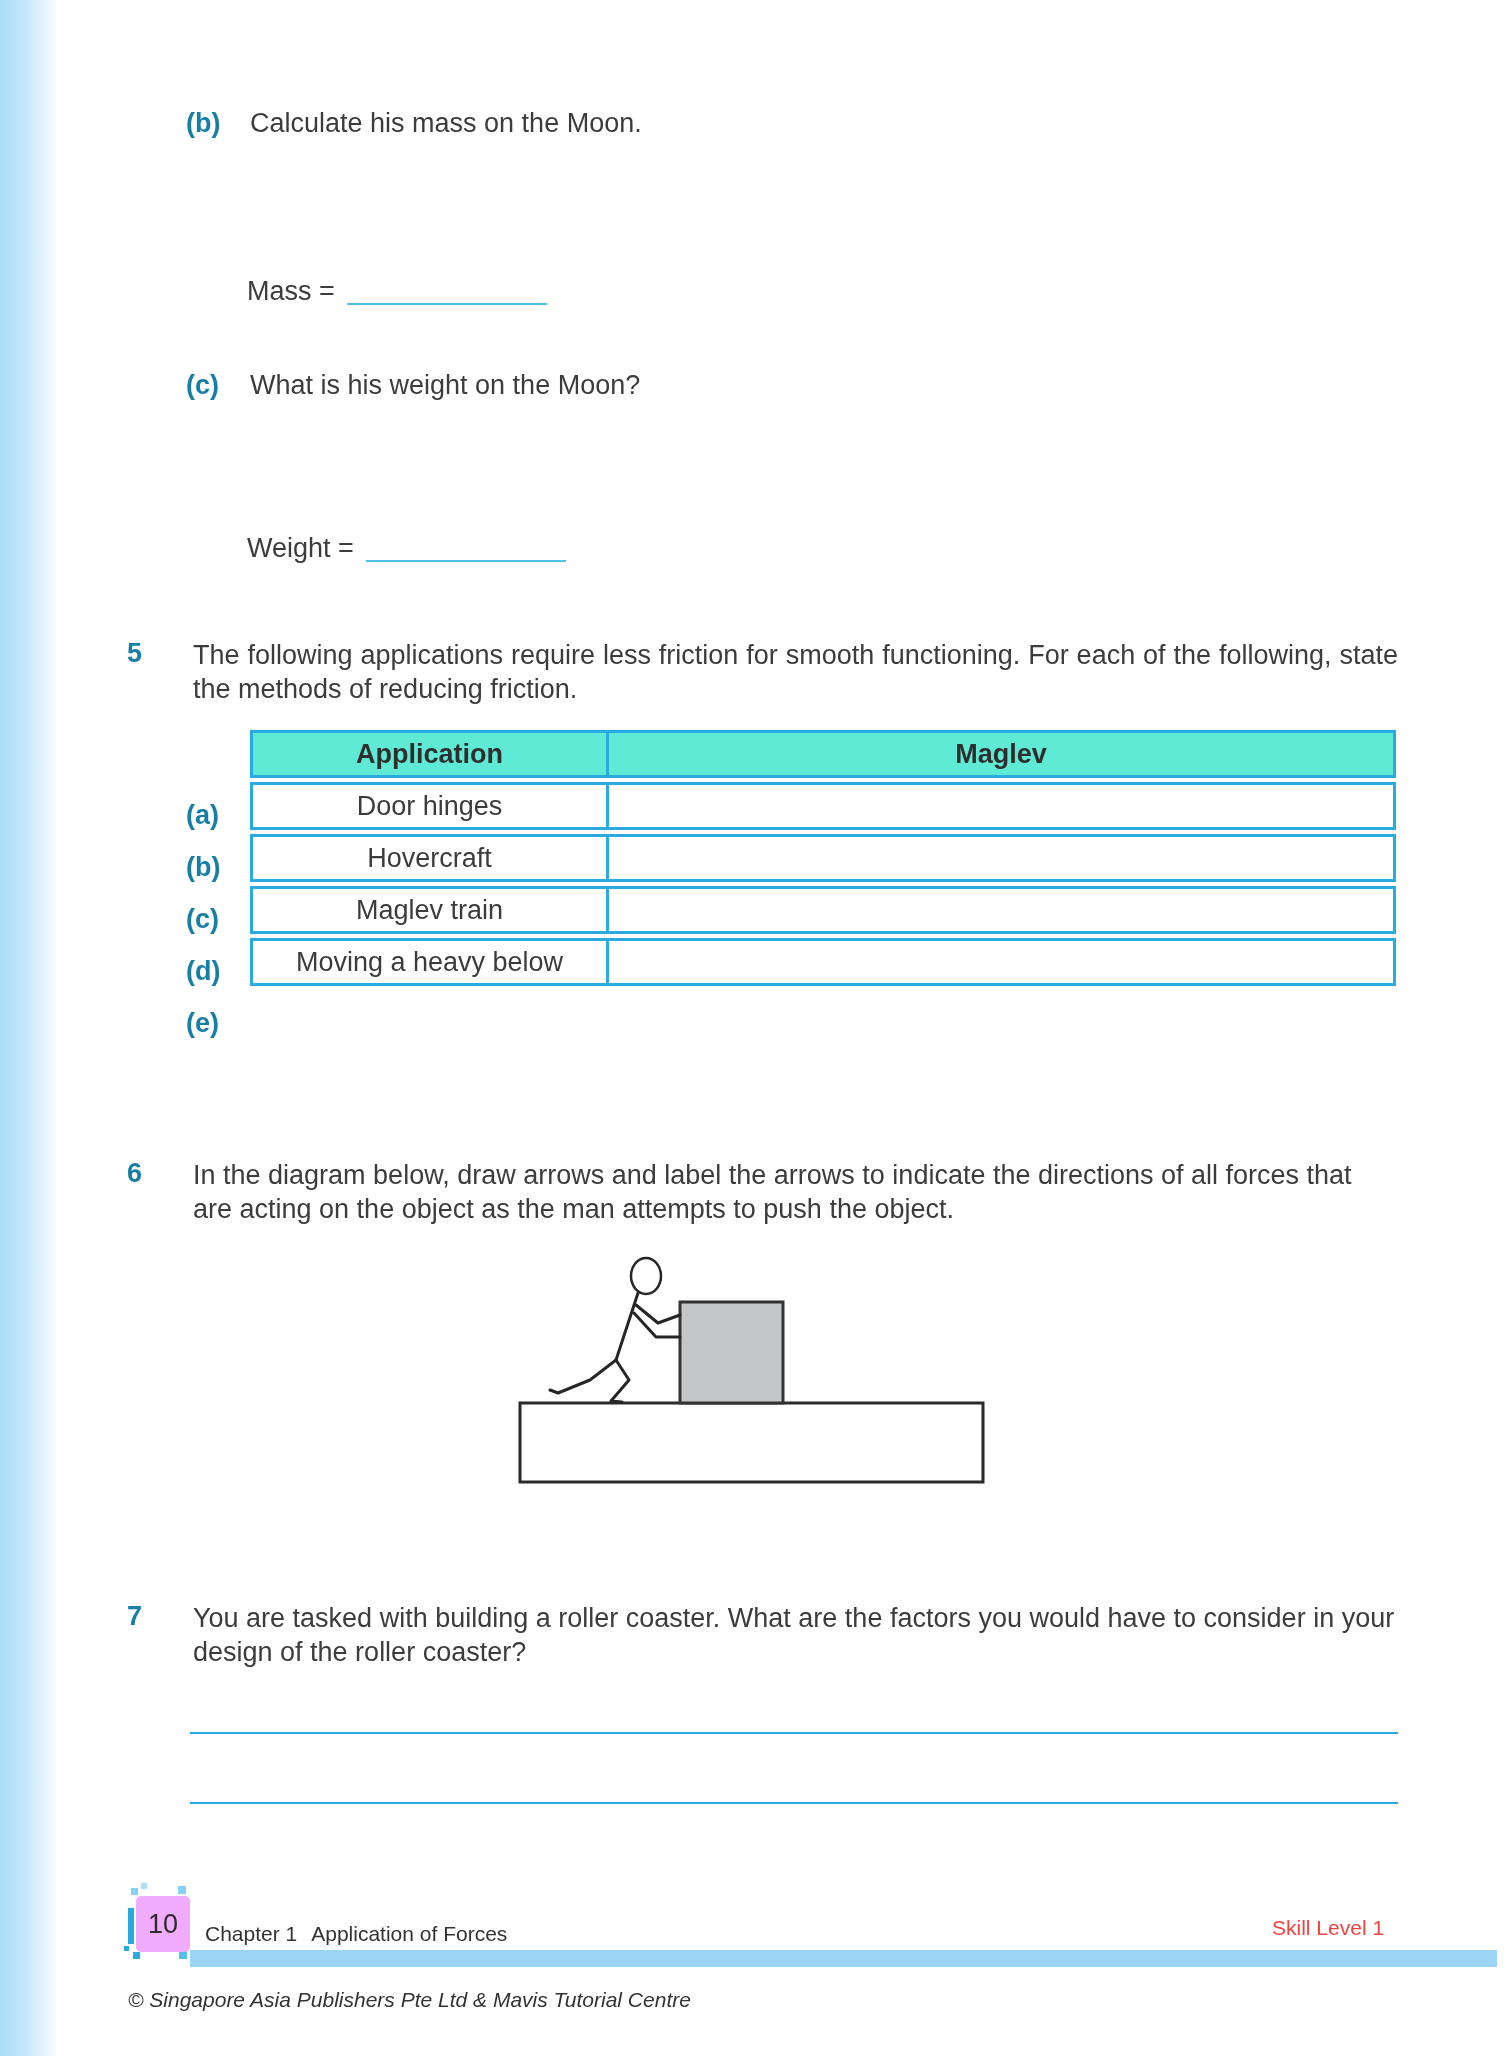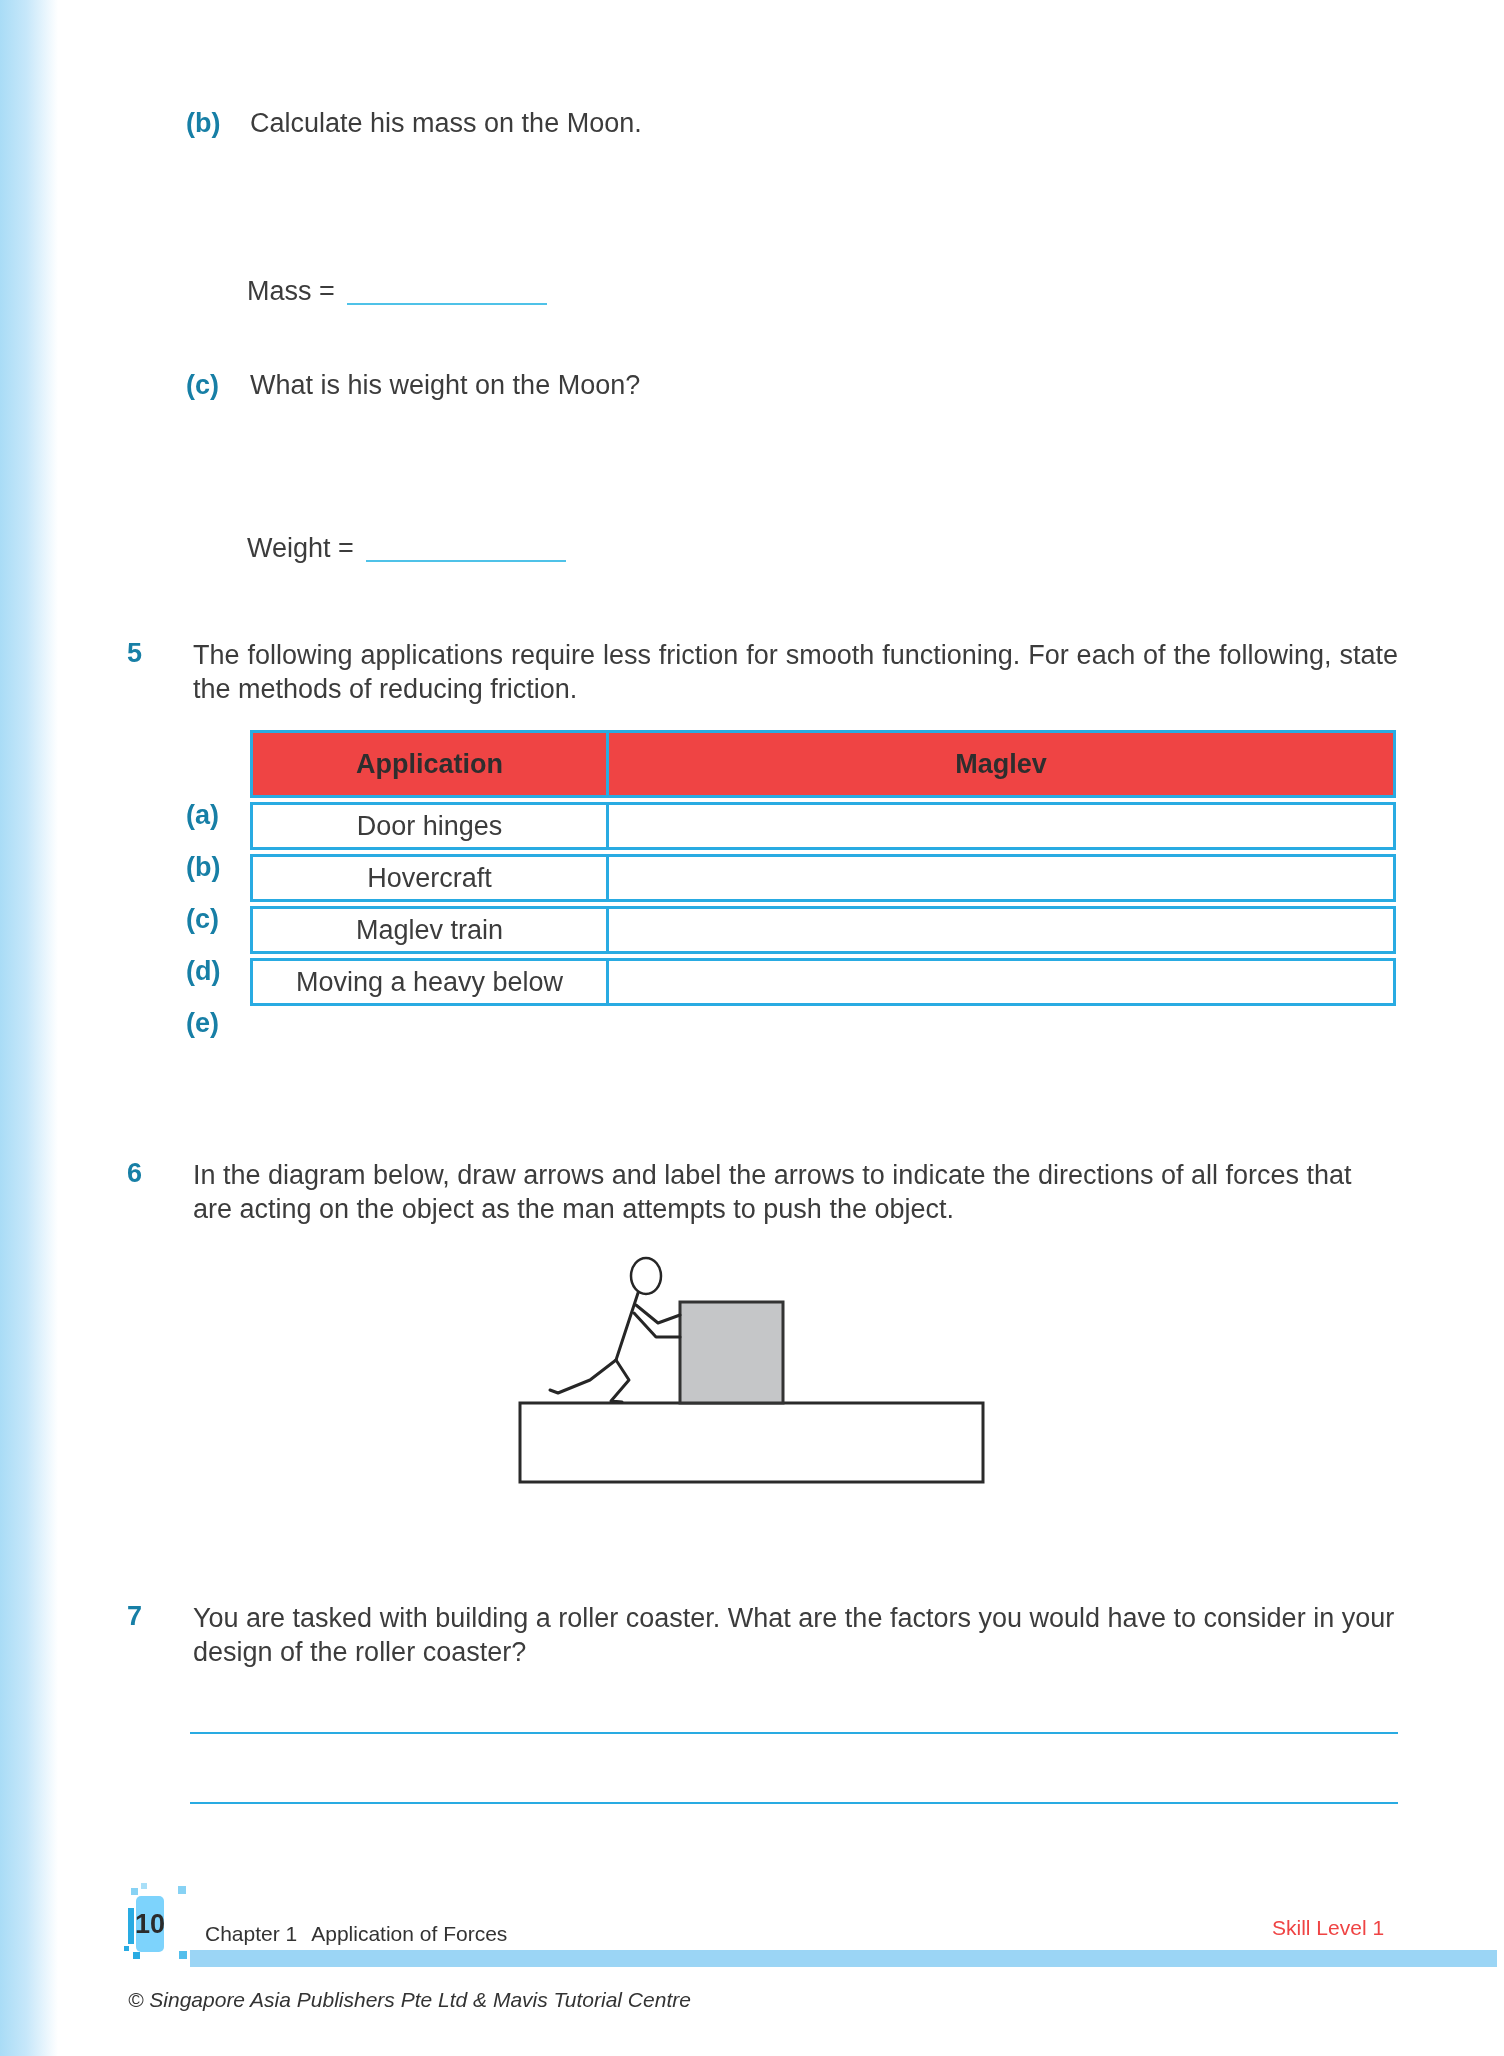--- a/index.html
+++ b/index.html
@@ -20,37 +20,37 @@
   .blank {
     display:inline-block; width:200px; height:27px; margin-left:12px;
     border-bottom:2px solid #4fc2e8; vertical-align:-5px;
   }
   
   .ftable { position:absolute; left:250px; top:730px; width:1146px; }
   .trow {
     display:flex; box-sizing:border-box; border:3px solid #29abe2;
     margin-bottom:4px; height:48px; background:#ffffff;
   }
-  .trow.thead { height:68px; background:#ef4444; }
+  .trow.thead { height:48px; background:#5eead4; }
   .trow .c1 {
     box-sizing:border-box; width:356px; border-right:3px solid #29abe2;
     display:flex; align-items:center; justify-content:center; font-size:27px;
   }
   .trow .c2 { flex:1; display:flex; align-items:center; justify-content:center; font-size:27px; }
   .thead .c1, .thead .c2 { font-weight:bold; color:#2e2e2e; }
   .rowlabel { position:absolute; left:186px; font-size:27px; font-weight:bold; color:#177fa6; }
   
   .diagram { position:absolute; left:490px; top:1255px; width:520px; height:245px; }
   
   .writing-line { position:absolute; left:190px; width:1208px; height:0; border-top:2px solid #29abe2; }
   
   .page-badge {
-    position:absolute; left:136px; top:1896px; width:28px; height:56px;
-    background:#7dd3fc; border-radius:5px; display:flex; align-items:center; justify-content:center;
-    font-size:27px; font-weight:bold; color:#2b2b2b;
+    position:absolute; left:136px; top:1896px; width:54px; height:56px;
+    background:#f0abfc; border-radius:5px; display:flex; align-items:center; justify-content:center;
+    font-size:27px; font-weight:normal; color:#2b2b2b;
   }
   .px { position:absolute; }
   .chapter-line { position:absolute; left:205px; top:1922px; font-size:21px; color:#333333; }
   .chapter-line .sp { margin-left:14px; }
   .skill-level { position:absolute; left:1272px; top:1916px; font-size:21px; color:#ef4444; }
   .footer-bar { position:absolute; left:190px; top:1950px; width:1307px; height:17px; background:#9bd5f5; }
   .copyright { position:absolute; left:128px; top:1988px; font-size:21px; font-style:italic; color:#333333; }
 </style>
 </head>
 <body>

